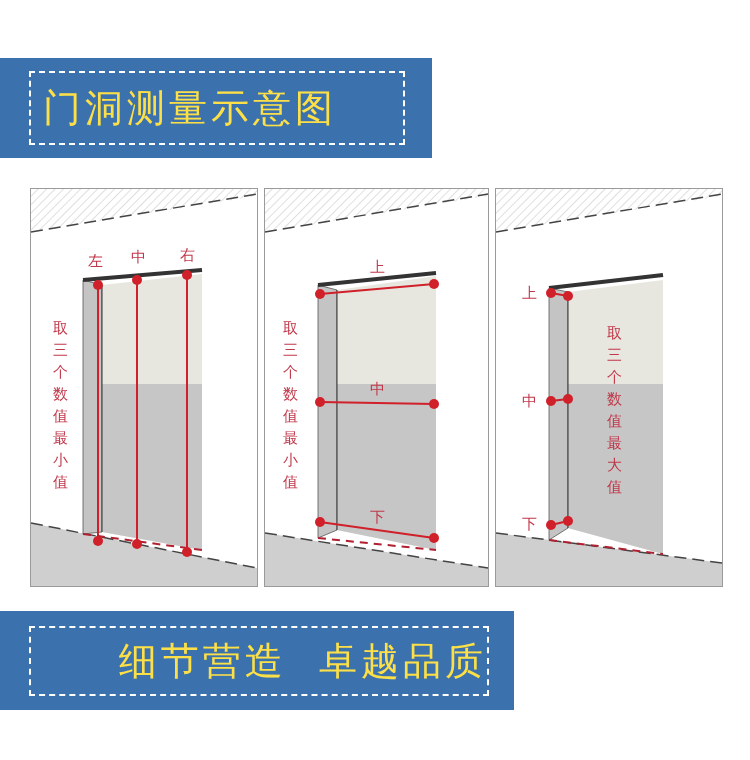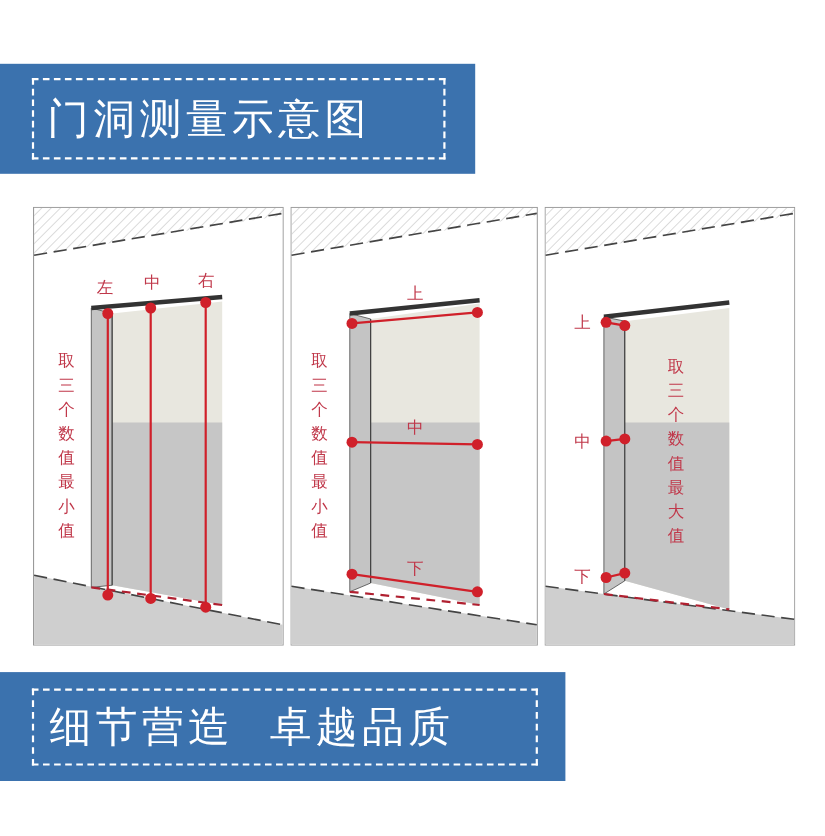--- a/index.html
+++ b/index.html
@@ -1,23 +1,23 @@
 <!DOCTYPE html>
 <html><head>
 <meta charset="utf-8">
 <style>
   html, body { margin:0; padding:0; background:#ffffff; }
   body { width:750px; height:760px; position:relative; overflow:hidden; font-family:"DejaVu Sans", sans-serif; }
   .banner { position:absolute; background:#3b72ae; }
   .banner .frame { position:absolute; border:2px dashed #ffffff; box-sizing:border-box; display:flex; align-items:center; }
-  .banner .title { color:#ffffff; font-size:38px; letter-spacing:4px; white-space:pre; font-family:"DejaVu Sans", sans-serif; }
+  .banner .title { color:#fde047; font-size:38px; letter-spacing:4px; white-space:pre; font-family:"DejaVu Sans", sans-serif; }
   #b1 { left:0; top:58px; width:432px; height:100px; }
   #b1 .frame { left:29px; top:13px; width:376px; height:74px; padding-left:12px; }
   #b2 { left:0; top:611px; width:514px; height:99px; }
-  #b2 .frame { left:29px; top:15px; width:460px; height:70px; padding-left:14px; }
+  #b2 .frame { left:29px; top:15px; width:460px; height:70px; padding-left:14px;justify-content:flex-end; }
   .panel { position:absolute; top:188px; height:399px; }
   .panel svg { display:block; }
   .lbl { font-family:"DejaVu Sans", sans-serif; fill:#c0384a; font-size:15px; }
 </style>
 </head>
 <body>
 
 <div id="b1" class="banner">
   <div class="frame">
     <span class="title">门洞测量示意图</span>

